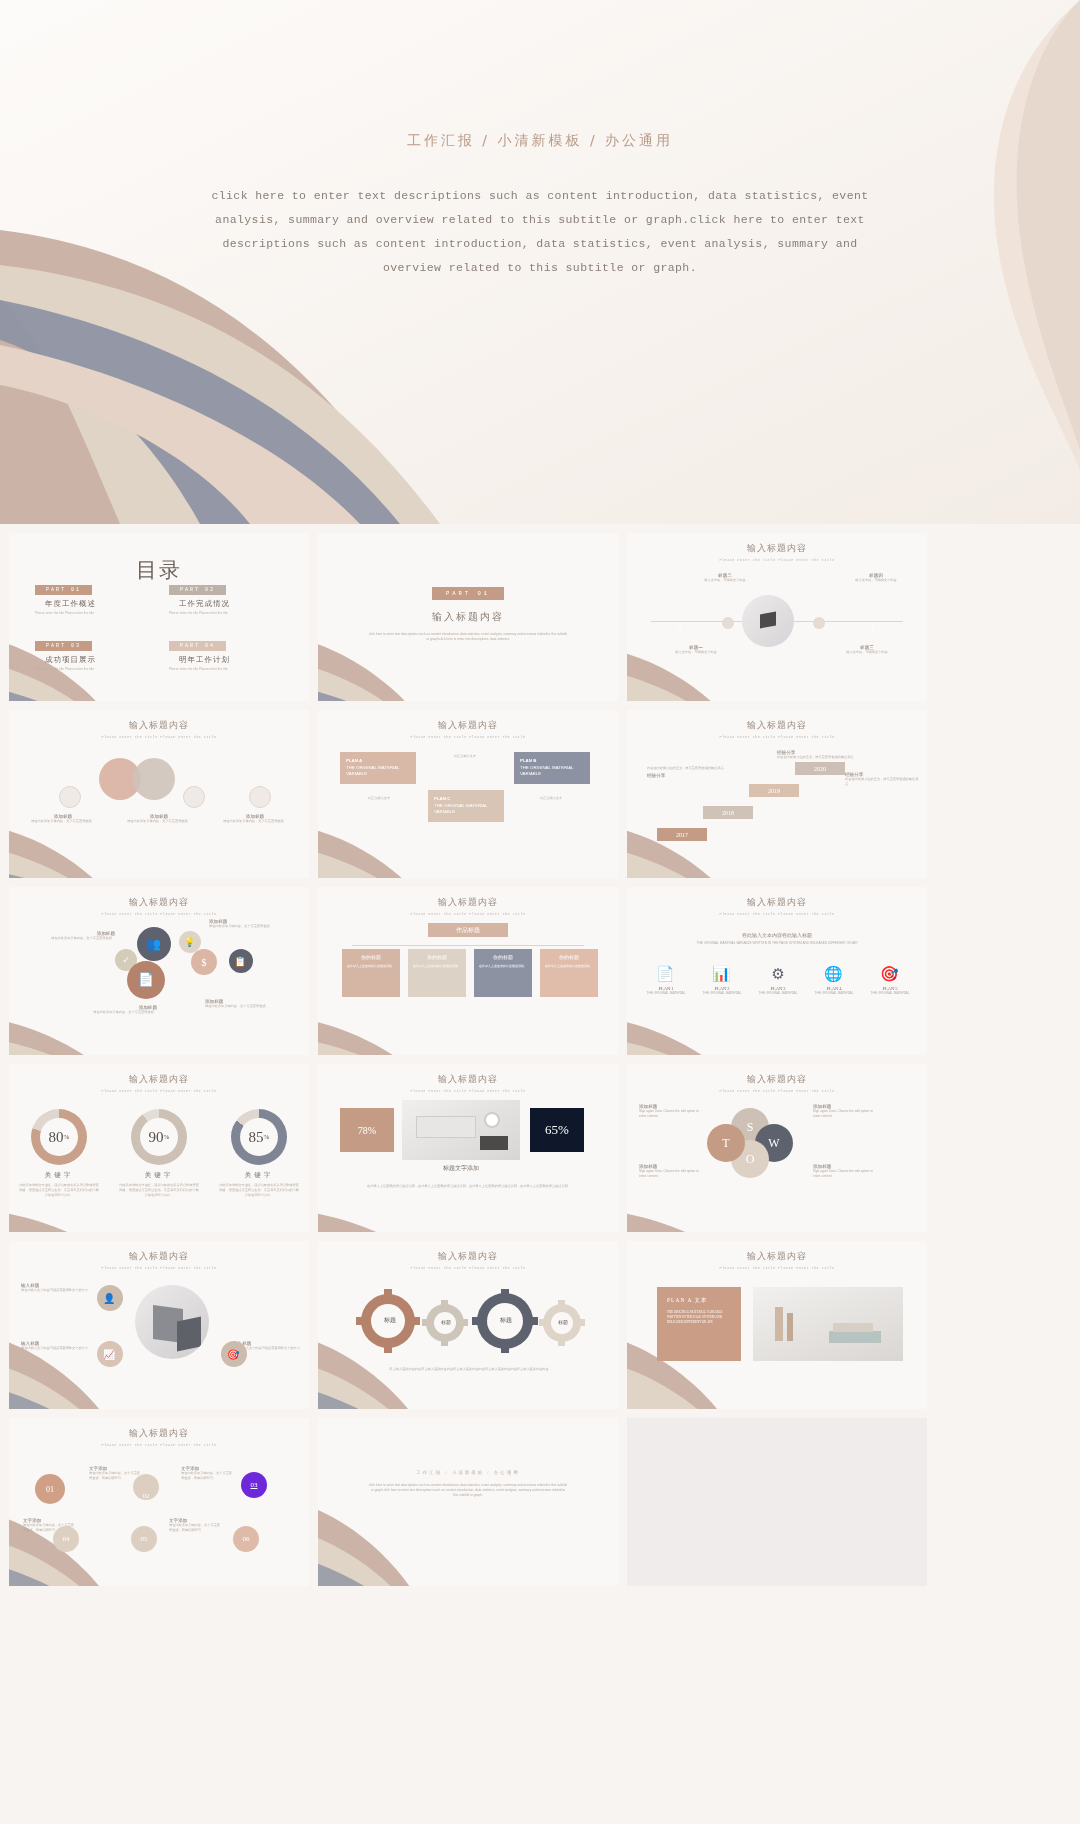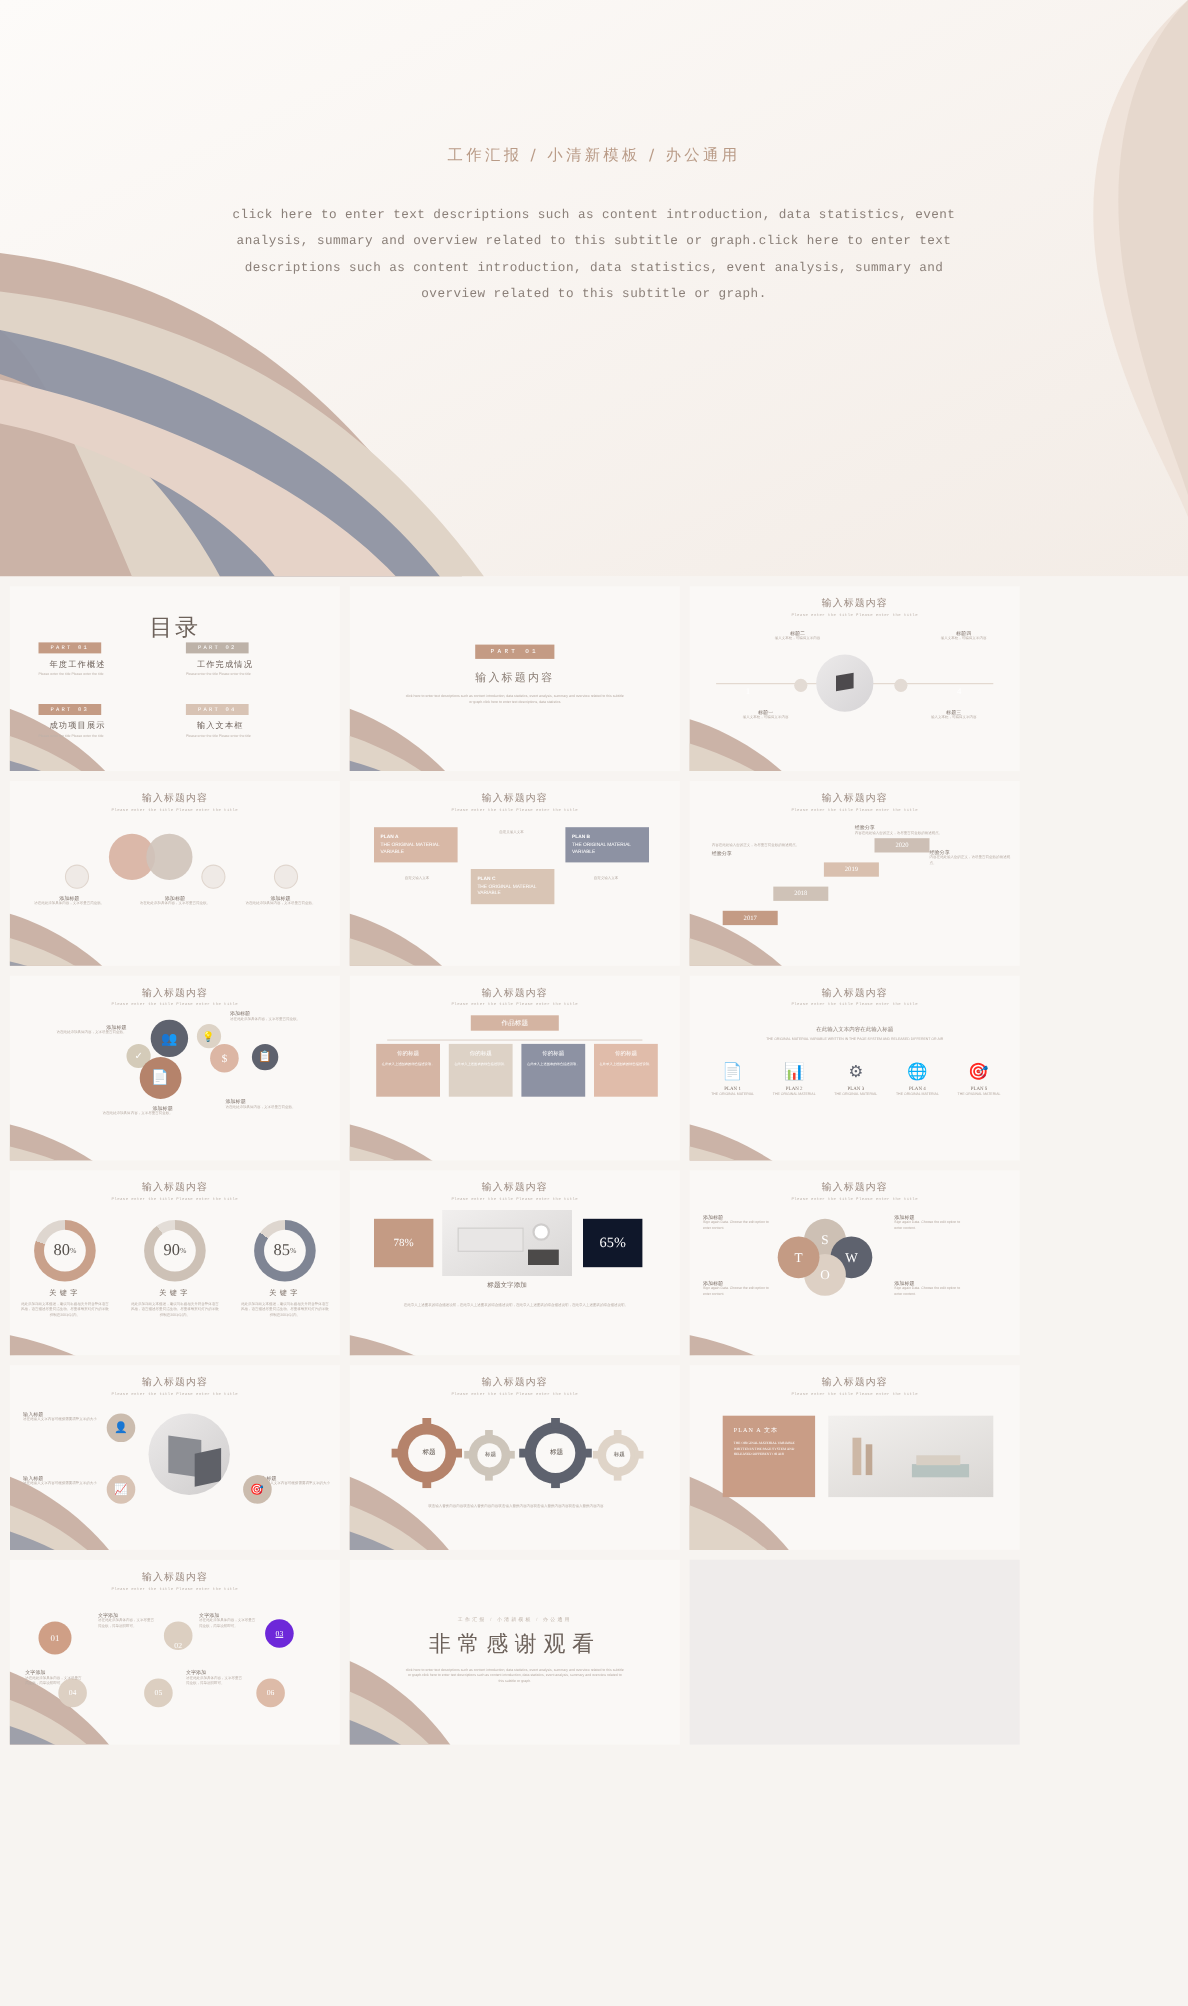--- a/index.html
+++ b/index.html
@@ -116,21 +116,21 @@
       <div class="part-name">工作完成情况</div>
       <div class="part-desc">Please enter the title Please enter the title</div>
     </div>
     <div class="part-block" style="left:26px; top:100px;">
       <span class="part-tag" style="background:#c49b84;">PART 03</span>
       <div class="part-name">成功项目展示</div>
       <div class="part-desc">Please enter the title Please enter the title</div>
     </div>
     <div class="part-block" style="left:160px; top:100px;">
       <span class="part-tag" style="background:#d8c3b4;">PART 04</span>
-      <div class="part-name">输入文本框</div>
+      <div class="part-name">明年工作计划</div>
       <div class="part-desc">Please enter the title Please enter the title</div>
     </div>
   </div>
 
   <div class="slide">
     <svg class="ribbon" viewBox="0 0 170 120">
       <path d="M0,30 C50,45 100,85 120,120 L0,120 Z" fill="#cbb3a7"></path>
       <path d="M0,55 C45,68 90,95 108,120 L0,120 Z" fill="#e0d4c7"></path>
       <path d="M0,78 C40,88 78,105 92,120 L0,120 Z" fill="#8d92a3" opacity=".85"></path>
     </svg>
@@ -573,21 +573,21 @@
       <path d="M0,20 C50,36 100,80 120,120 L0,120 Z" fill="#cbb3a7"></path>
       <path d="M0,46 C45,60 90,92 108,120 L0,120 Z" fill="#e0d4c7"></path>
       <path d="M0,70 C40,82 78,102 92,120 L0,120 Z" fill="#8d92a3" opacity=".8"></path>
     </svg>
     <div class="s-title">输入标题内容</div>
     <div class="s-sub">Please enter the title Please enter the title</div>
     <div style="position:absolute;left:26px;top:56px;width:30px;height:30px;border-radius:50%;background:#cf9f86;
          color:#fff;display:flex;align-items:center;justify-content:center;font-size:8px;">
       <span>01</span>
       </div>
-    <div style="position:absolute;left:140px;top:56px;width:26px;height:26px;border-radius:50%;background:#dccfc1;
+    <div style="position:absolute;left:124px;top:56px;width:26px;height:26px;border-radius:50%;background:#dccfc1;
          color:#fff;display:flex;align-items:flex-end;justify-content:center;font-size:7px;">
       <span>02</span>
       </div>
     <div style="position:absolute;left:232px;top:54px;width:26px;height:26px;border-radius:50%;background:#6d28d9;
          color:#fff;display:flex;align-items:center;justify-content:center;font-size:7px;text-decoration:underline;">
       <span>03</span>
       </div>
     <div style="position:absolute;left:44px;top:108px;width:26px;height:26px;border-radius:50%;background:#ddd0c3;
          color:#fff;display:flex;align-items:center;justify-content:center;font-size:7px;">
       <span>04</span>
@@ -619,20 +619,19 @@
   </div>
 
   <div class="slide">
     <svg class="ribbon" viewBox="0 0 170 120">
       <path d="M0,10 C50,28 100,76 118,120 L0,120 Z" fill="#cbb3a7"></path>
       <path d="M0,38 C45,54 90,90 106,120 L0,120 Z" fill="#e0d4c7"></path>
       <path d="M0,64 C40,78 78,100 92,120 L0,120 Z" fill="#8d92a3" opacity=".8"></path>
     </svg>
     <div style="text-align:center;margin-top:52px;">
       <div style="font-size:4.5px;letter-spacing:2px;color:#bdb0a6;">工作汇报 / 小清新模板 / 办公通用</div>
-      <div style="font-size:20px;letter-spacing:6px;color:#6d625b;margin-top:6px;">非常感谢观看</div>
       <div class="tiny" style="width:200px;margin:8px auto 0;text-align:center;">click here to enter text descriptions such as content introduction, data statistics, event analysis, summary and overview related to this subtitle or graph.click here to enter text descriptions such as content introduction, data statistics, event analysis, summary and overview related to this subtitle or graph.</div>
     </div>
   </div>
 
   <div class="slide" style="background:#efeceb;"></div>
 
 </div>
 
 </body></html>

